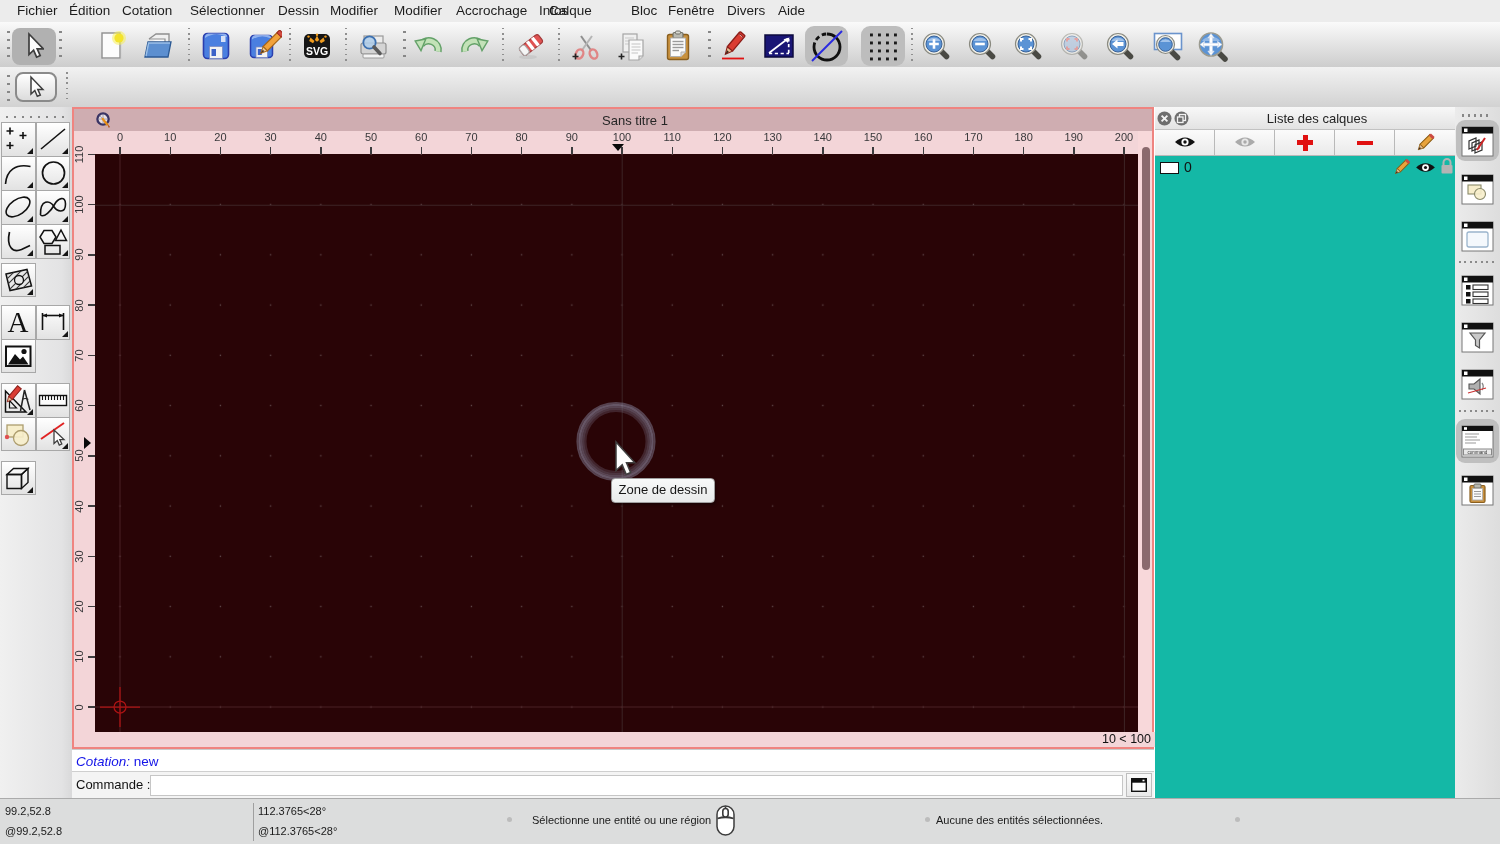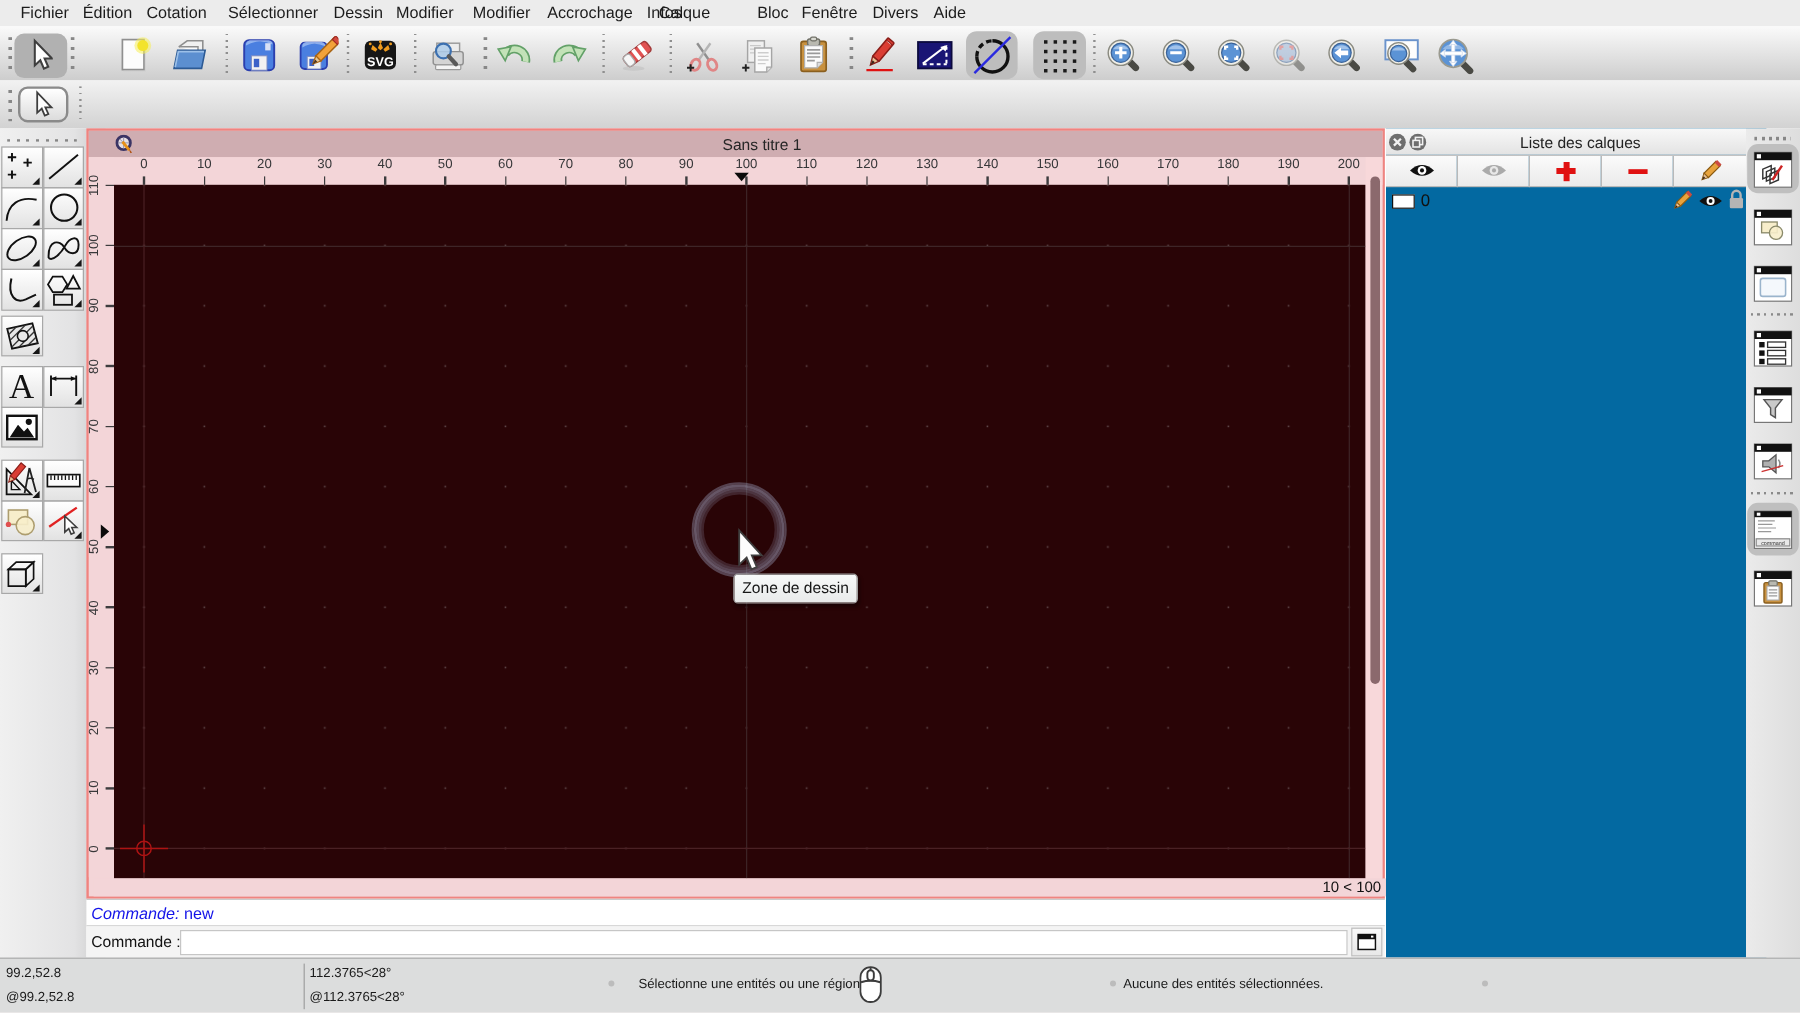--- a/index.html
+++ b/index.html
@@ -28,21 +28,21 @@
   .htick{position:absolute;top:16px;width:1.5px;height:7px;background:#3c3c3e;}
   .vnum{position:absolute;width:40px;height:13px;text-align:center;font-size:11px;color:#38383a;transform:rotate(-90deg);}
   .vtick{position:absolute;width:6.5px;height:1.5px;background:#3c3c3e;}
   #botstrip{position:absolute;left:4px;top:622.5px;width:1078px;height:15px;background:#f3d5d8;font-size:12.5px;color:#111;}
   #scrolltrack{position:absolute;left:1064px;top:22px;width:14px;height:600.5px;background:#f8d8da;}
   #scrollthumb{position:absolute;left:4px;top:16px;width:8px;height:423px;background:#8b696d;border-radius:4px;}
   #tooltip{position:absolute;left:537px;top:369px;width:104px;height:25px;background:linear-gradient(#f8f9f9,#e8eaea);border:1px solid #9f9f9f;border-radius:4px;box-sizing:border-box;font-size:13px;color:#161616;text-align:center;line-height:22px;box-shadow:1px 2px 3px rgba(0,0,0,0.35);}
   
   #cmddock{left:72px;top:748.5px;width:1082px;height:49.5px;background:#fff;border-top:1.5px solid #c9cbcb;box-sizing:border-box;}
   
-  #rightpanel{left:1155px;top:107px;width:300px;height:691px;background:#0369a1;text-decoration:underline;}
+  #rightpanel{left:1155px;top:107px;width:300px;height:691px;background:#14b8a6;text-decoration:underline;}
   #rptitle{position:absolute;left:0;top:0;width:300px;height:23px;background:linear-gradient(#f8f8f8,#e3e3e3);border-bottom:1px solid #c2c2c2;box-sizing:border-box;}
   #rpbtns{position:absolute;left:0;top:23px;width:300px;height:26px;}
   .rpcell{position:absolute;top:0;width:60px;height:26px;background:linear-gradient(#fbfbfb,#eaeaea);border-right:1px solid #b9b9b9;border-bottom:1px solid #b9b9b9;box-sizing:border-box;}
   #righttb{left:1455px;top:107px;width:45px;height:691px;background:linear-gradient(90deg,#ebebeb,#d8d8d8);}
   .rticon{position:absolute;left:6px;width:33px;height:33px;}
   .rtsel{position:absolute;left:1px;width:43px;height:41px;background:#bfbfbf;border-radius:9px;}
 </style>
 </head>
 <body>
 <div id="menubar" class="abs">
@@ -526,21 +526,21 @@
 </div>
 <div id="tooltip">Zone de dessin</div>
 <div id="botstrip">
       <span style="position:absolute;right:5px;top:0px">10 &lt; 100</span>
     </div>
 <div id="scrolltrack">
       <div id="scrollthumb"></div>
     </div>
 </div>
 <div id="cmddock" class="abs">
-  <div style="position:absolute;left:4px;top:4px;font-size:13.5px;color:#1414e8"><i>Commande:</i> new</div>
+  <div style="position:absolute;left:4px;top:4px;font-size:13.5px;color:#1414e8"><i>Cotation:</i> new</div>
   <div style="position:absolute;left:0;top:21.5px;width:1082px;height:1px;background:#cfcfcf"></div>
   <div style="position:absolute;left:0;top:22.5px;width:1082px;height:25.5px;background:#f4f4f4"></div>
   <div style="position:absolute;left:4px;top:27.5px;font-size:13px;color:#111">Commande :</div>
   <div style="position:absolute;left:78px;top:25px;width:973px;height:21px;background:#fff;border:1px solid #c6c6c6;box-sizing:border-box"></div>
   <div style="position:absolute;left:1054px;top:23.5px;width:26px;height:24px;background:linear-gradient(#fafafa,#e8e8e8);border:1px solid #bdbdbd;box-sizing:border-box">
     <svg style="position:absolute;left:4px;top:4px" width="16" height="14" viewBox="0 0 16 14">
         <rect x="0.7" y="0.7" width="14.6" height="12.6" fill="#fff" stroke="#111" stroke-width="1.4"></rect>
         <rect x="0.7" y="0.7" width="14.6" height="4" fill="#111"></rect>
         <rect x="11.5" y="1.7" width="2" height="1.6" fill="#fff"></rect>
       </svg>
@@ -696,21 +696,21 @@
       </g>
     </svg>
 </div>
 <div id="statusbar" class="abs">
   <span style="position:absolute;left:5px;top:5.5px">99.2,52.8</span>
   <span style="position:absolute;left:5px;top:26px">@99.2,52.8</span>
   <div style="position:absolute;left:253px;top:4px;width:1px;height:38px;background:#9f9f9f"></div>
   <span style="position:absolute;left:258px;top:5.5px">112.3765&lt;28°</span>
   <span style="position:absolute;left:258px;top:26px">@112.3765&lt;28°</span>
   <div style="position:absolute;left:507px;top:17.5px;width:5px;height:5px;border-radius:3px;background:#bcbcbc"></div>
-  <span style="position:absolute;left:532px;top:15px">Sélectionne une entités ou une région</span>
+  <span style="position:absolute;left:532px;top:15px">Sélectionne une entité ou une région</span>
   <svg style="position:absolute;left:716px;top:6px" width="19" height="31" viewBox="0 0 19 31">
       <rect x="1" y="1" width="17" height="29" rx="8.5" fill="#fff" stroke="#3c3c3c" stroke-width="1.5"></rect>
       <path d="M1.5 13.5 Q 9.5 11 17.5 13.5" fill="none" stroke="#3c3c3c" stroke-width="1.8"></path>
       <line x1="9.5" y1="1.5" x2="9.5" y2="12" stroke="#3c3c3c" stroke-width="1.6"></line>
       <rect x="6.8" y="3.5" width="5.4" height="8.5" rx="2.7" fill="#fff" stroke="#3c3c3c" stroke-width="1.6"></rect>
     </svg>
   <div style="position:absolute;left:925px;top:17.5px;width:5px;height:5px;border-radius:3px;background:#bcbcbc"></div>
   <span style="position:absolute;left:936px;top:15px">Aucune des entités sélectionnées.</span>
   <div style="position:absolute;left:1235px;top:17.5px;width:5px;height:5px;border-radius:3px;background:#bcbcbc"></div>
 </div>

